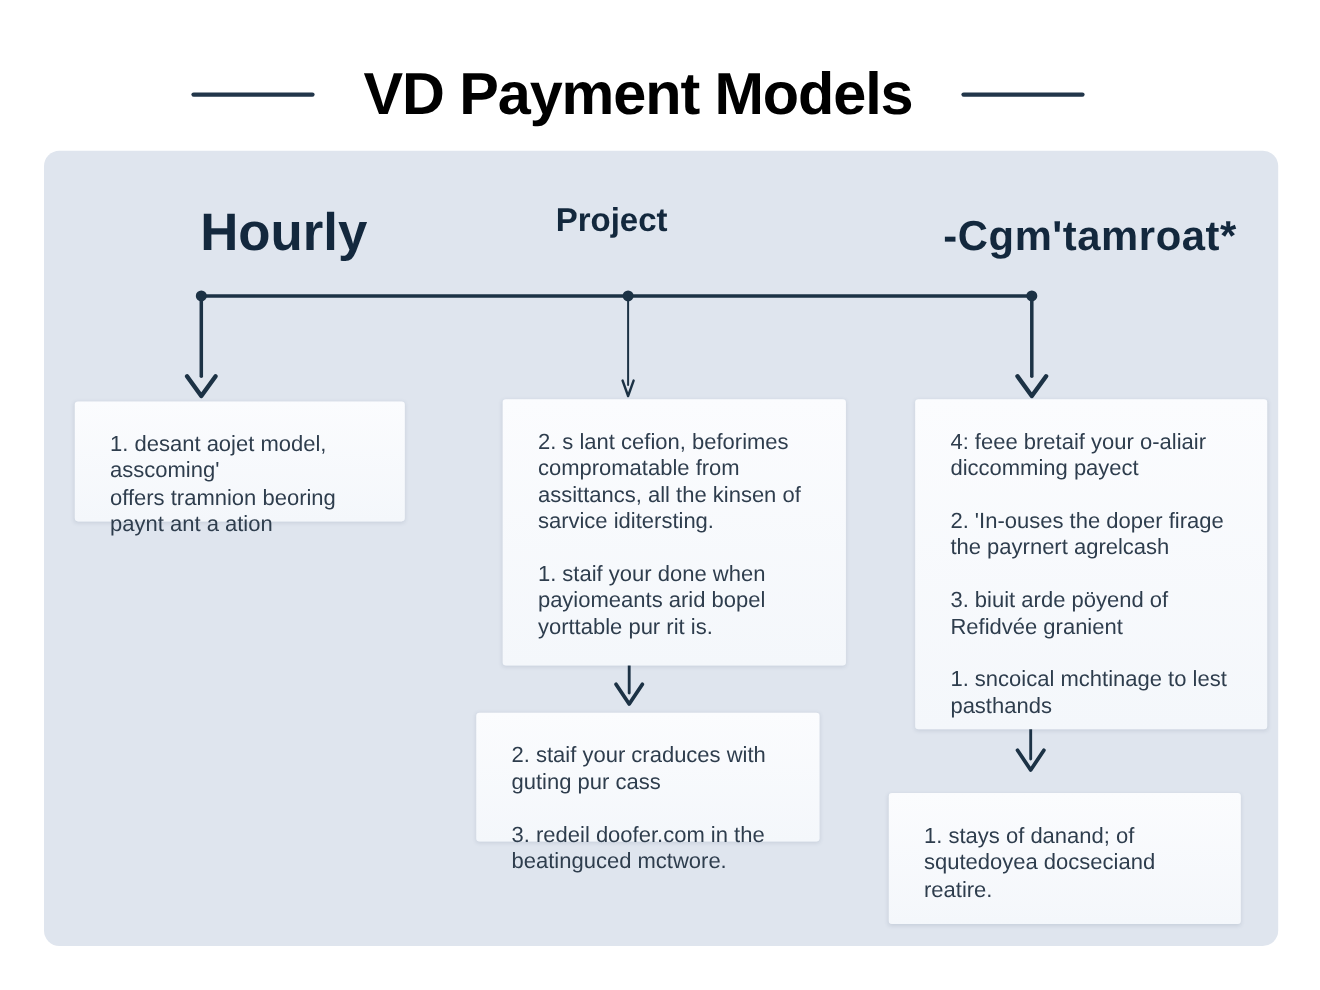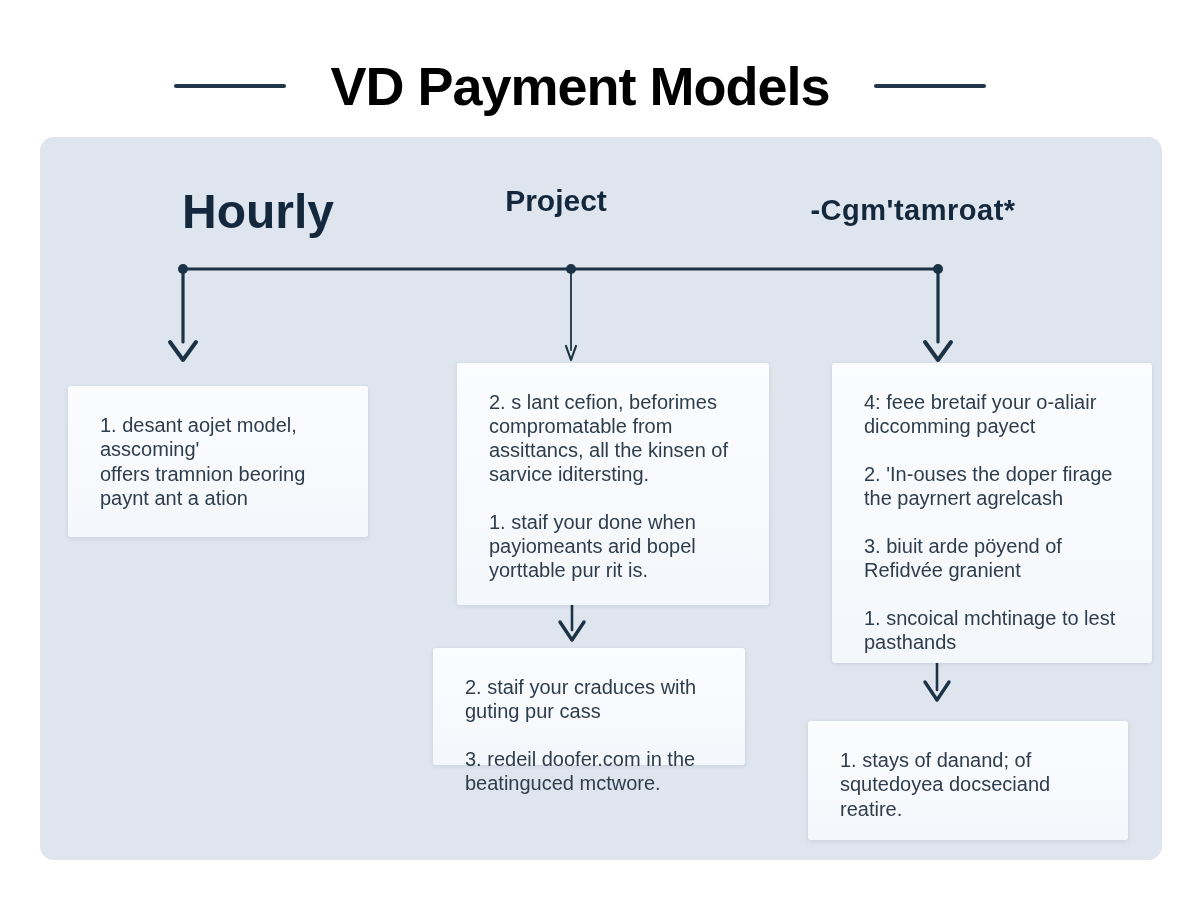--- a/index.html
+++ b/index.html
@@ -28,36 +28,36 @@
     background:#dfe5ee;border-radius:14px;
   }
 
   
   .col-header{
     position:absolute;transform:translateX(-50%);
     color:#13283d;font-weight:700;white-space:nowrap;
   }
   .col-header.h1{left:222px;top:184px;font-size:48px;margin-left:36px;}
   .col-header.h2{left:556px;top:184px;font-size:30px;}
-  .col-header.h3{left:913px;top:194px;font-size:29px;letter-spacing:.5px;}
+  .col-header.h3{left:991px;top:194px;font-size:38px;letter-spacing:.5px;}
 
   
   .box{
     position:absolute;
     background:linear-gradient(180deg,#fbfcfe 0%,#f4f7fb 100%);
     border-radius:3px;
     box-shadow:0 1px 4px rgba(40,60,90,.12);
     box-sizing:border-box;
     padding:27px 22px 0 32px;
   }
   .box-text{
     white-space:pre-line;
     font-size:20px;line-height:1.22;color:#2e3d4d;
   }
-  .box-left   {left:68px; top:386px;width:300px;height:151px;}
+  .box-left   {left:68px; top:365px;width:300px;height:109px;}
   .box-mid-1  {left:433px;top:363px;width:312px;height:242px;margin-left:24px;}
   .box-mid-2  {left:433px;top:648px;width:312px;height:117px;}
   .box-right-1{left:808px;top:363px;width:320px;height:300px;margin-left:24px;}
   .box-right-2{left:808px;top:721px;width:320px;height:119px;}
   .box-mid-1 .box-text,.box-mid-2 .box-text,.box-right-1 .box-text{line-height:1.2;}
 
   
   svg.connectors{position:absolute;inset:0;pointer-events:none;}
 </style>
 </head>

